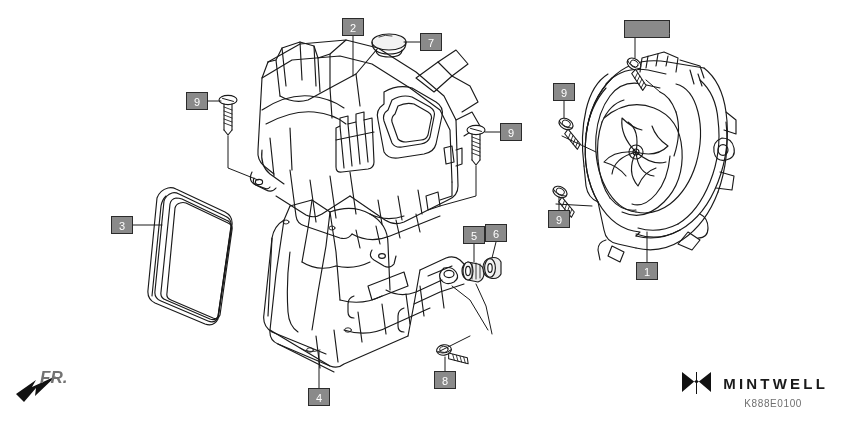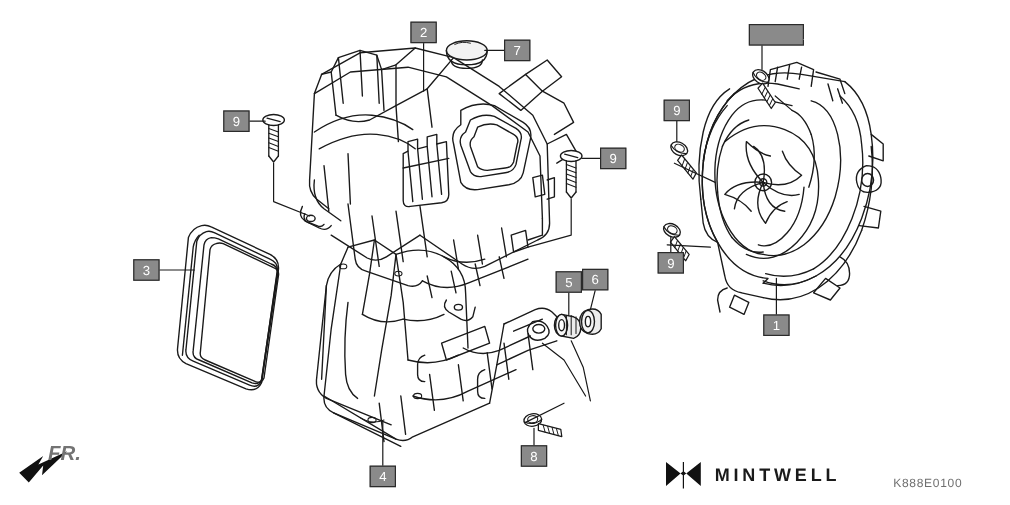--- a/index.html
+++ b/index.html
@@ -5,21 +5,21 @@
   html,body{margin:0;padding:0;background:#ffffff;}
   body{width:842px;height:421px;position:relative;overflow:hidden;
        font-family:"Liberation Sans",sans-serif;background:#fff;}
   #diagram{position:absolute;inset:0;}
   svg.art{position:absolute;left:0;top:0;width:842px;height:421px;}
   .callout{position:absolute;width:22px;height:18px;background:#8a8a8a;
            border:1px solid #2b2b2b;color:#ffffff;font-size:11px;
            line-height:18px;text-align:center;font-family:"Liberation Sans",sans-serif;
            box-sizing:border-box;letter-spacing:0px;}
   .brand{position:absolute;right:14px;bottom:12px;display:flex;
-         align-items:flex-end;}
+         flex-direction:column;align-items:flex-end;}
   .brandrow{display:flex;align-items:center;gap:9px;}
   .brandname{font-size:15px;letter-spacing:3.2px;color:#1a1a1a;
              font-family:"Liberation Sans",sans-serif;font-weight:bold;}
   .partno{font-size:10px;color:#6f6f6f;letter-spacing:.6px;margin-top:2px;
           margin-right:26px;font-family:"Liberation Sans",sans-serif;margin-left:44px;}
   .frlabel{position:absolute;left:40px;top:368px;font-size:17px;font-weight:bold;
            font-style:italic;color:#737373;font-family:"Liberation Sans",sans-serif;}
 </style>
 </head>
 <body>

